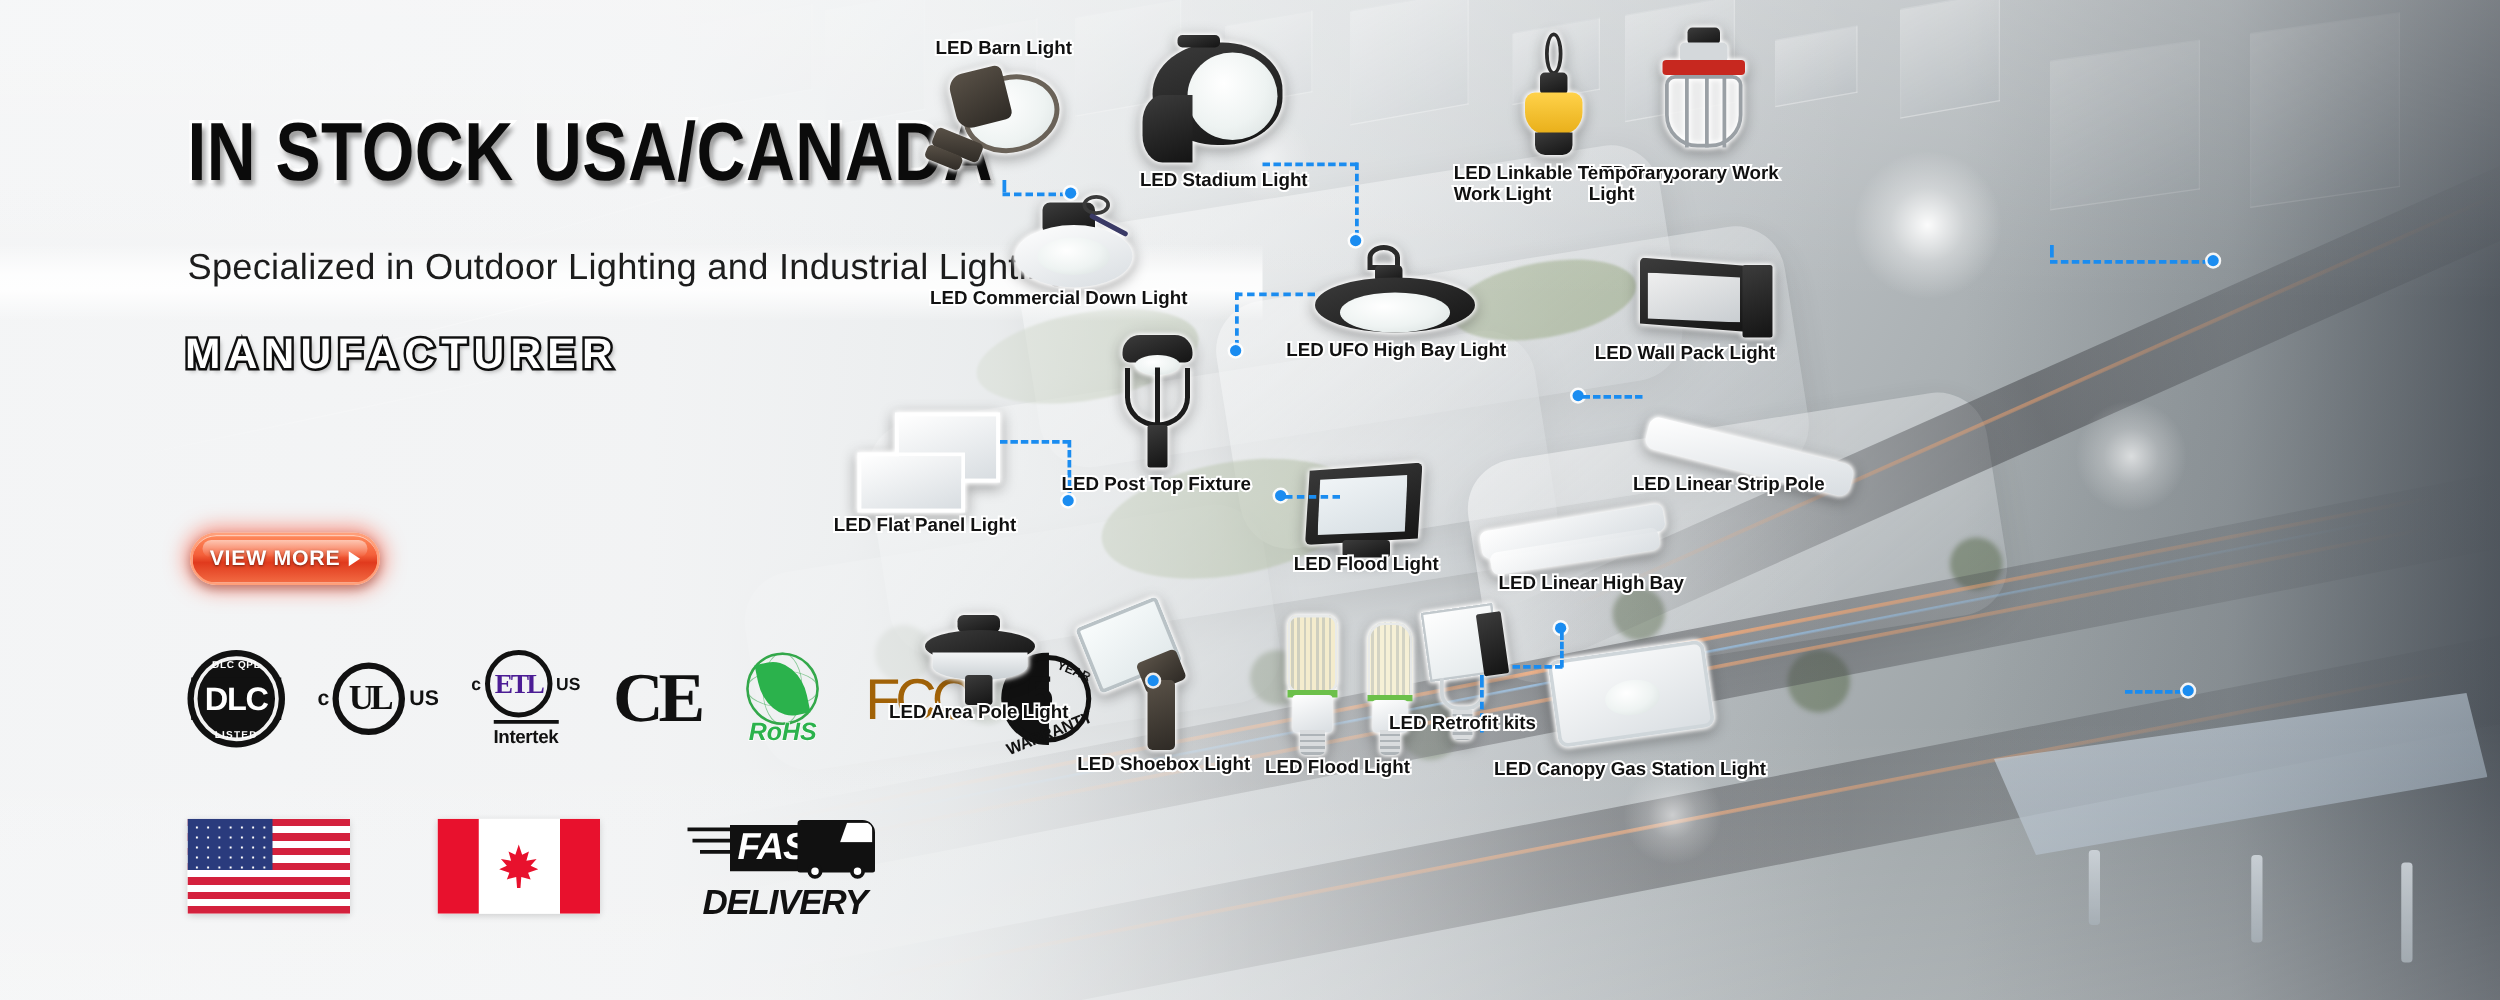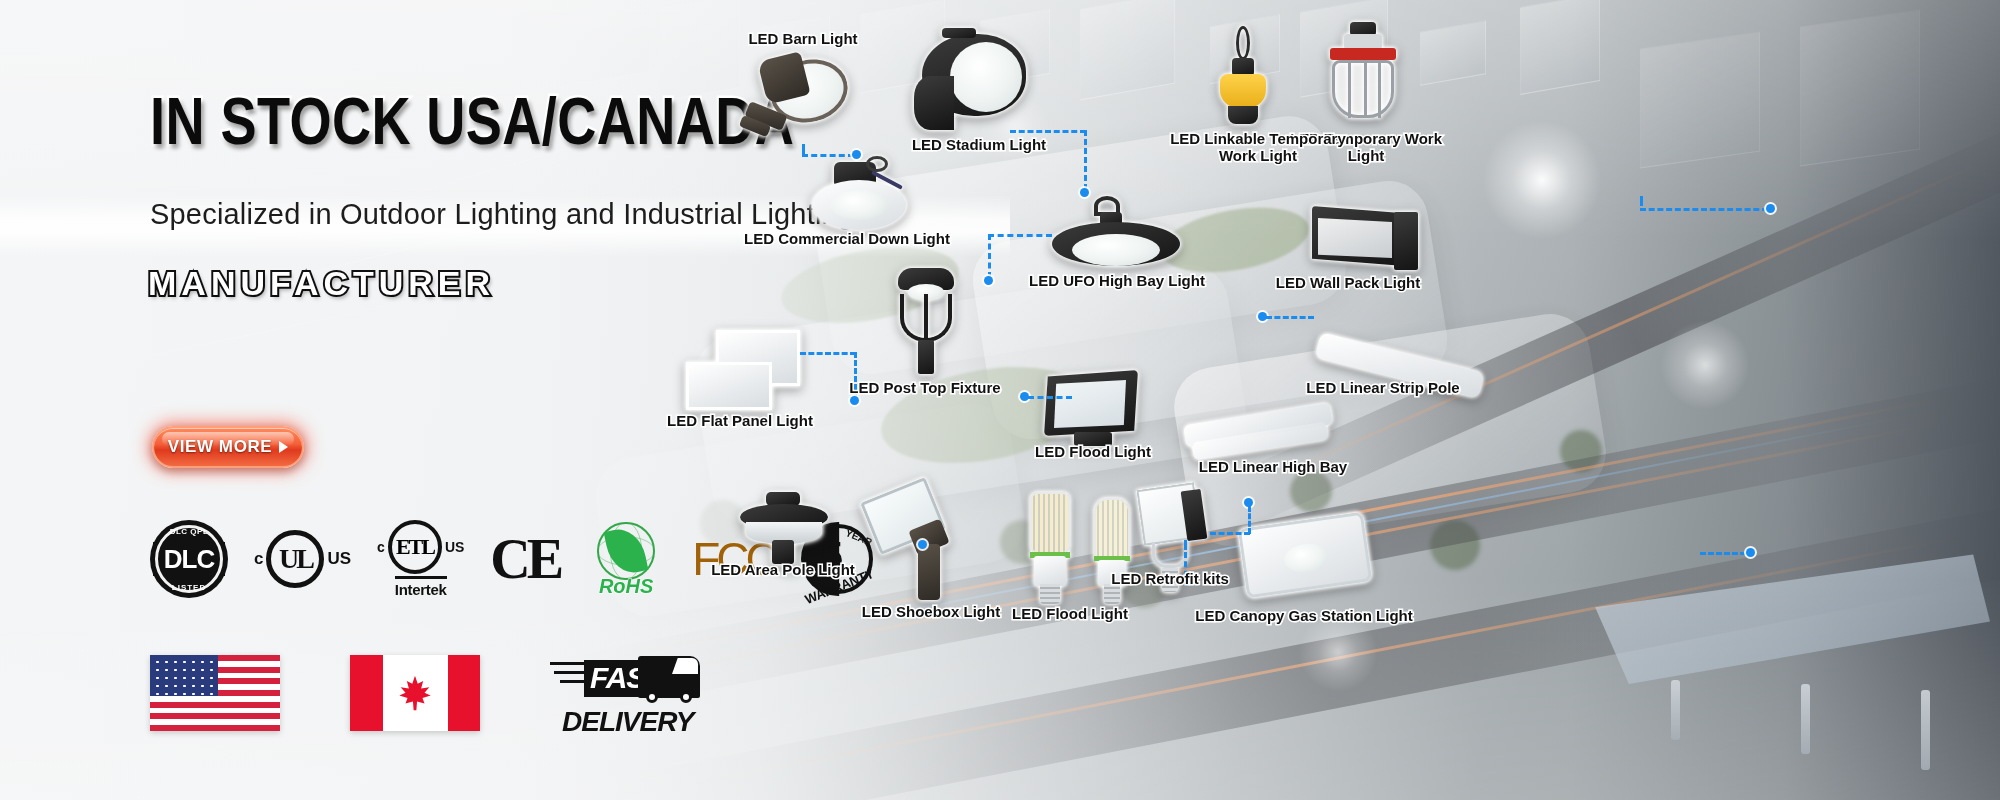--- a/index.html
+++ b/index.html
@@ -110,21 +110,21 @@
 
   .ul{display:flex;align-items:center;gap:3px;}
   .ul-c,.ul-us{font-size:17px;font-weight:900;color:#111;}
   .ul-circle{width:58px;height:58px;border-radius:50%;border:5px solid #111;position:relative;
     display:flex;align-items:center;justify-content:center;}
   .ul-txt{font-size:28px;font-weight:900;color:#111;letter-spacing:-3px;font-family:"Liberation Serif",serif;}
 
   .etl{display:flex;flex-direction:column;align-items:center;gap:2px;}
   .etl-row{display:flex;align-items:center;gap:3px;}
   .etl-circle{width:54px;height:54px;border-radius:50%;border:4px solid #111;display:flex;align-items:center;justify-content:center;}
-  .etl-txt{font-size:22px;font-weight:900;color:#000000;letter-spacing:-2px;font-family:"Liberation Serif",serif;}
+  .etl-txt{font-size:22px;font-weight:900;color:#4c1d95;letter-spacing:-2px;font-family:"Liberation Serif",serif;}
   .etl-c,.etl-us{font-size:14px;font-weight:900;color:#111;}
   .intertek{font-size:15px;font-weight:900;color:#111;border-top:3px solid #111;padding-top:2px;letter-spacing:-.3px;}
 
   .ce{font-size:56px;font-weight:900;color:#111;letter-spacing:-4px;font-family:"Liberation Serif",serif;line-height:1;}
 
   .rohs{position:relative;width:80px;height:78px;display:flex;align-items:flex-end;justify-content:center;}
   .rohs-globe{position:absolute;left:11px;top:2px;width:58px;height:58px;border-radius:50%;border:2px solid #33a84a;}
   .rohs-globe:before,.rohs-globe:after{content:"";position:absolute;inset:-2px;border-radius:50%;border:1px solid rgba(51,168,74,.55);}
   .rohs-globe:before{transform:scaleX(.55);} .rohs-globe:after{transform:scaleY(.5);}
   .rohs-leaf{position:absolute;left:22px;top:8px;width:36px;height:46px;background:#2bb24c;
@@ -163,21 +163,21 @@
   .dl-truck{position:absolute;right:0;top:8px;width:62px;height:42px;background:#111;border-radius:3px 10px 2px 2px;}
   .dl-cab{position:absolute;right:2px;top:2px;width:26px;height:16px;background:#fff;border-radius:3px 6px 0 0;
     clip-path:polygon(22% 0,100% 0,100% 100%,0 100%);}
   .dl-wheel{position:absolute;bottom:-5px;width:12px;height:12px;border-radius:50%;background:#fff;border:3px solid #111;}
   .dl-speed{position:absolute;left:0;top:14px;width:40px;height:3px;background:#111;}
   .dl-speed2{position:absolute;left:4px;top:23px;width:32px;height:3px;background:#111;}
   .dl-speed3{position:absolute;left:10px;top:32px;width:24px;height:3px;background:#111;}
   .dl-word{position:absolute;left:12px;bottom:0;font-size:28px;font-weight:900;font-style:italic;color:#111;
     letter-spacing:-1px;}
   .plabel{
-    position:absolute;font-size:15px;font-weight:700;color:#111;white-space:nowrap;text-align:center;
+    position:absolute;font-size:15px;font-weight:700;color:#111;white-space:nowrap;
     -webkit-text-stroke:3.2px #ffffff;paint-order:stroke fill;line-height:1.15;
     transform:translateX(-50%);
   }
   .plabel.two{white-space:normal;width:190px;}
 
   
   .prod{position:absolute;filter:drop-shadow(0 0 2px #fff) drop-shadow(0 0 2px #fff) drop-shadow(0 3px 5px rgba(0,0,0,.35));}
 
   
   .conn{position:absolute;}

